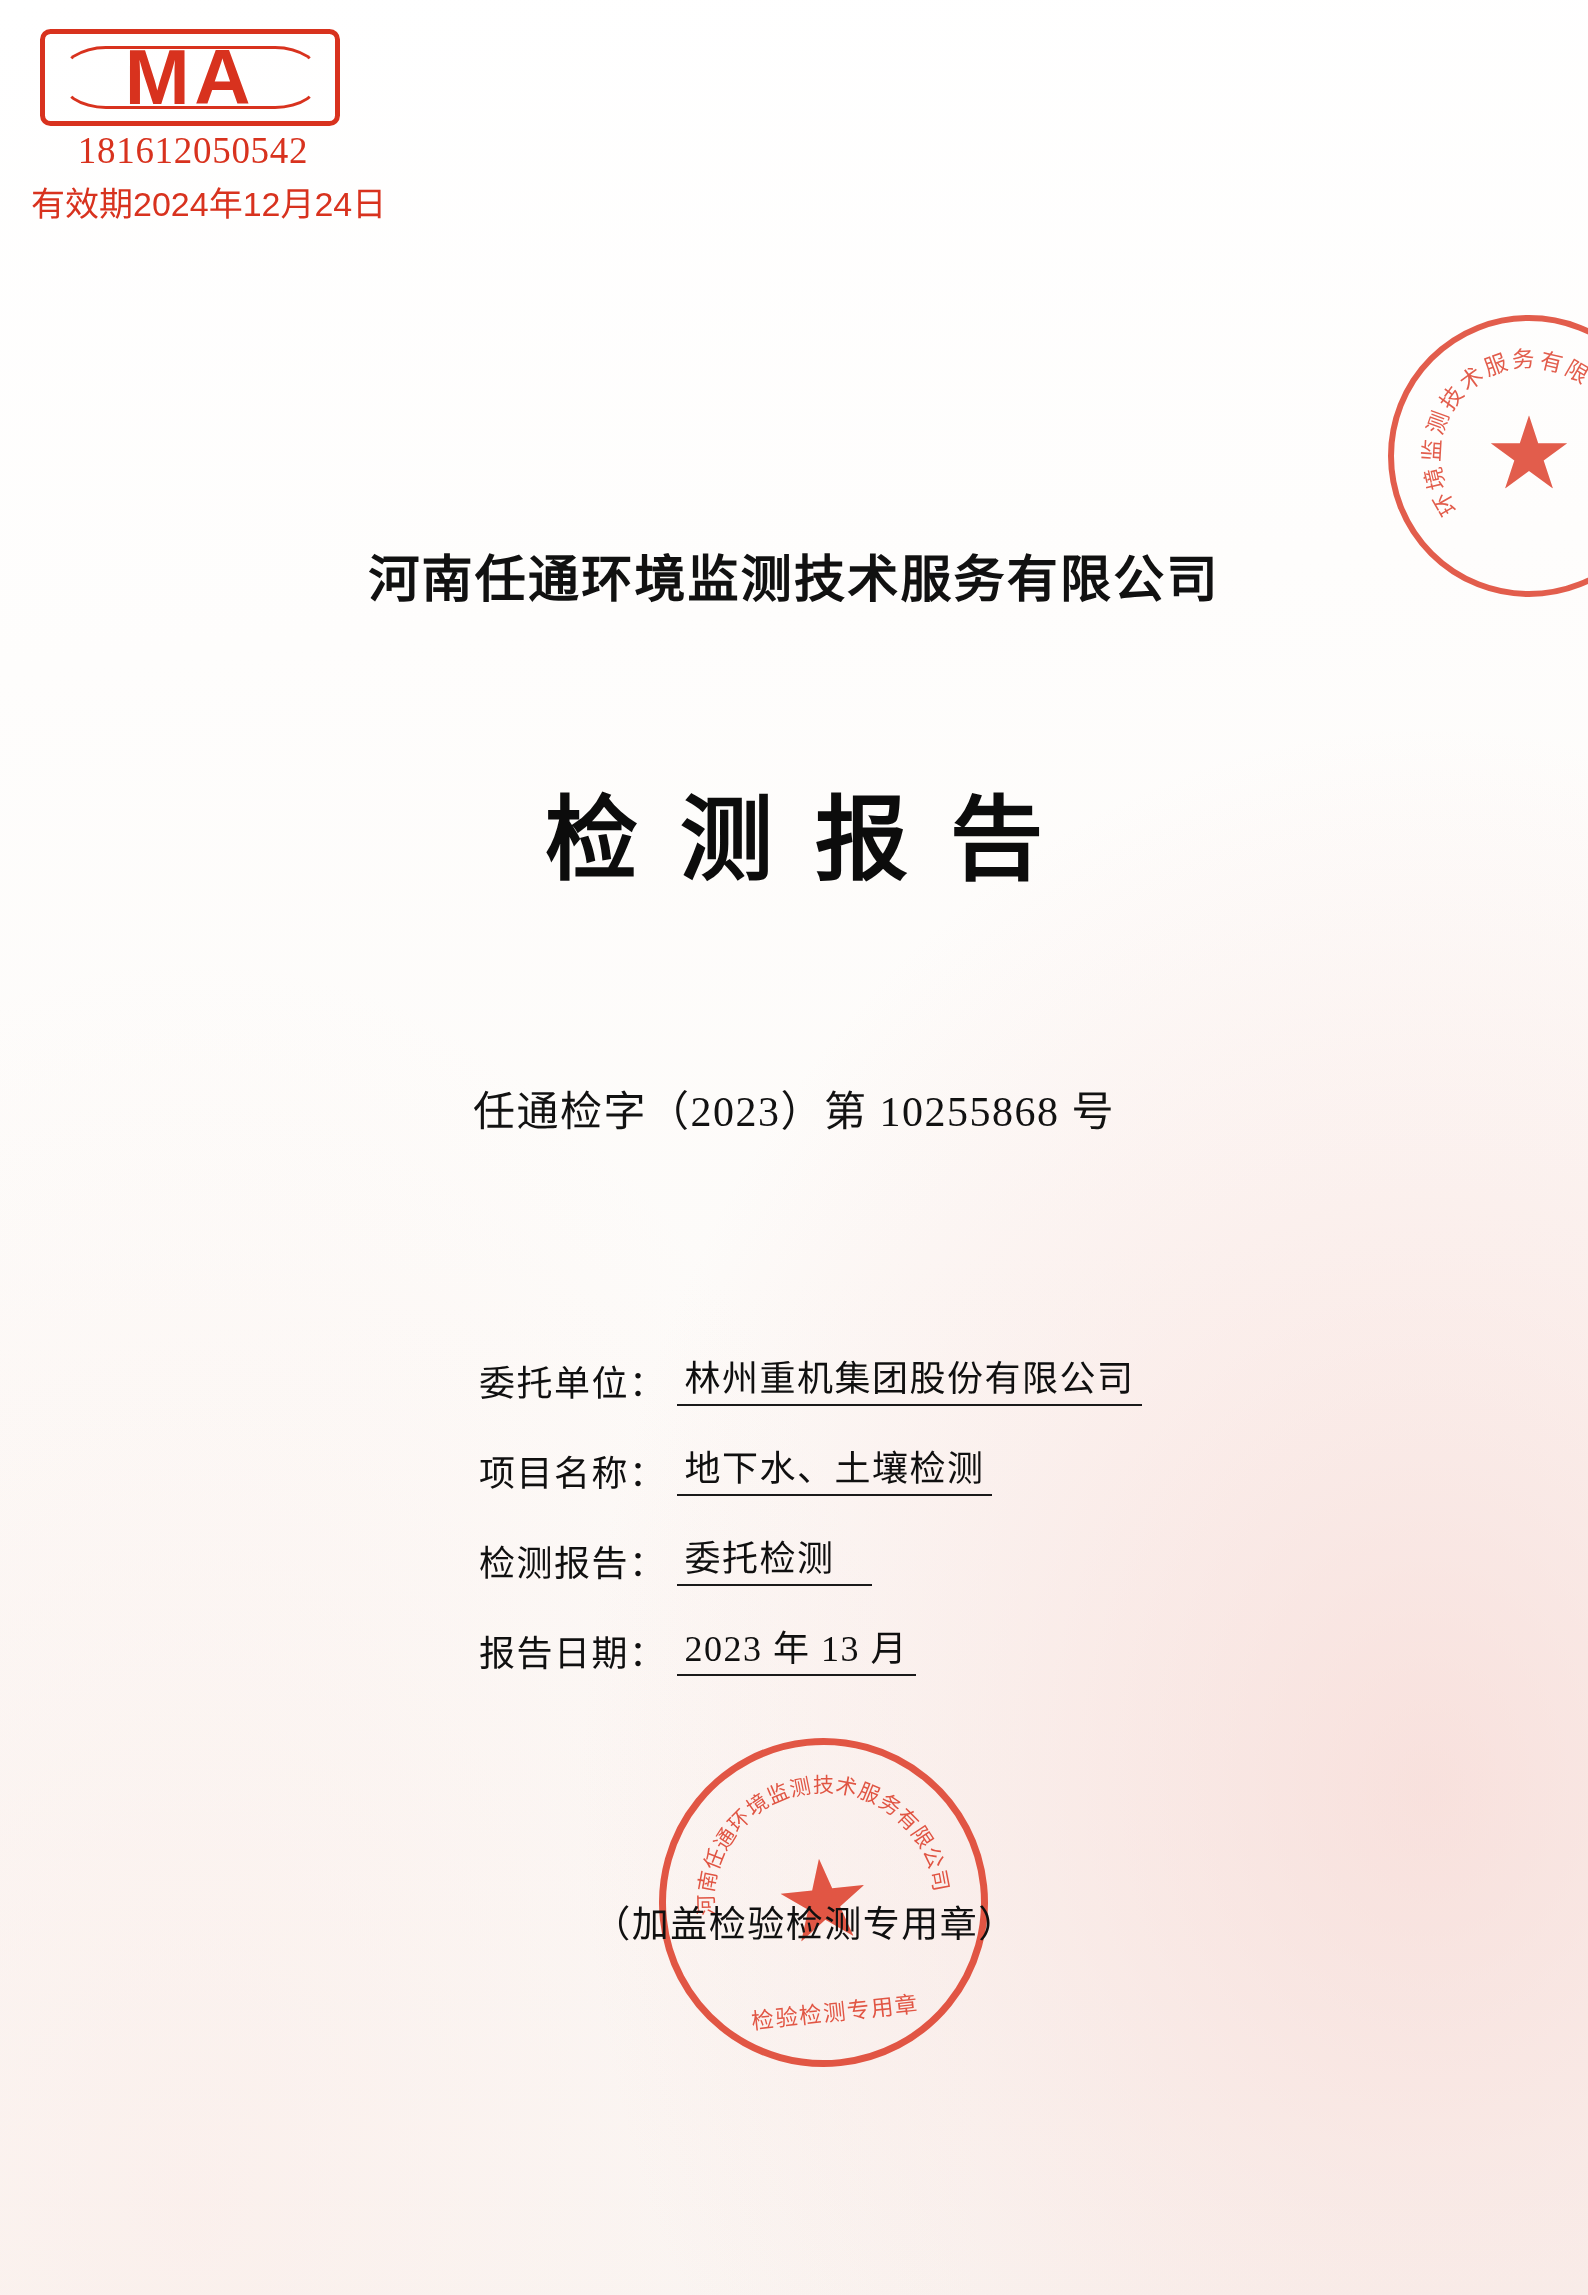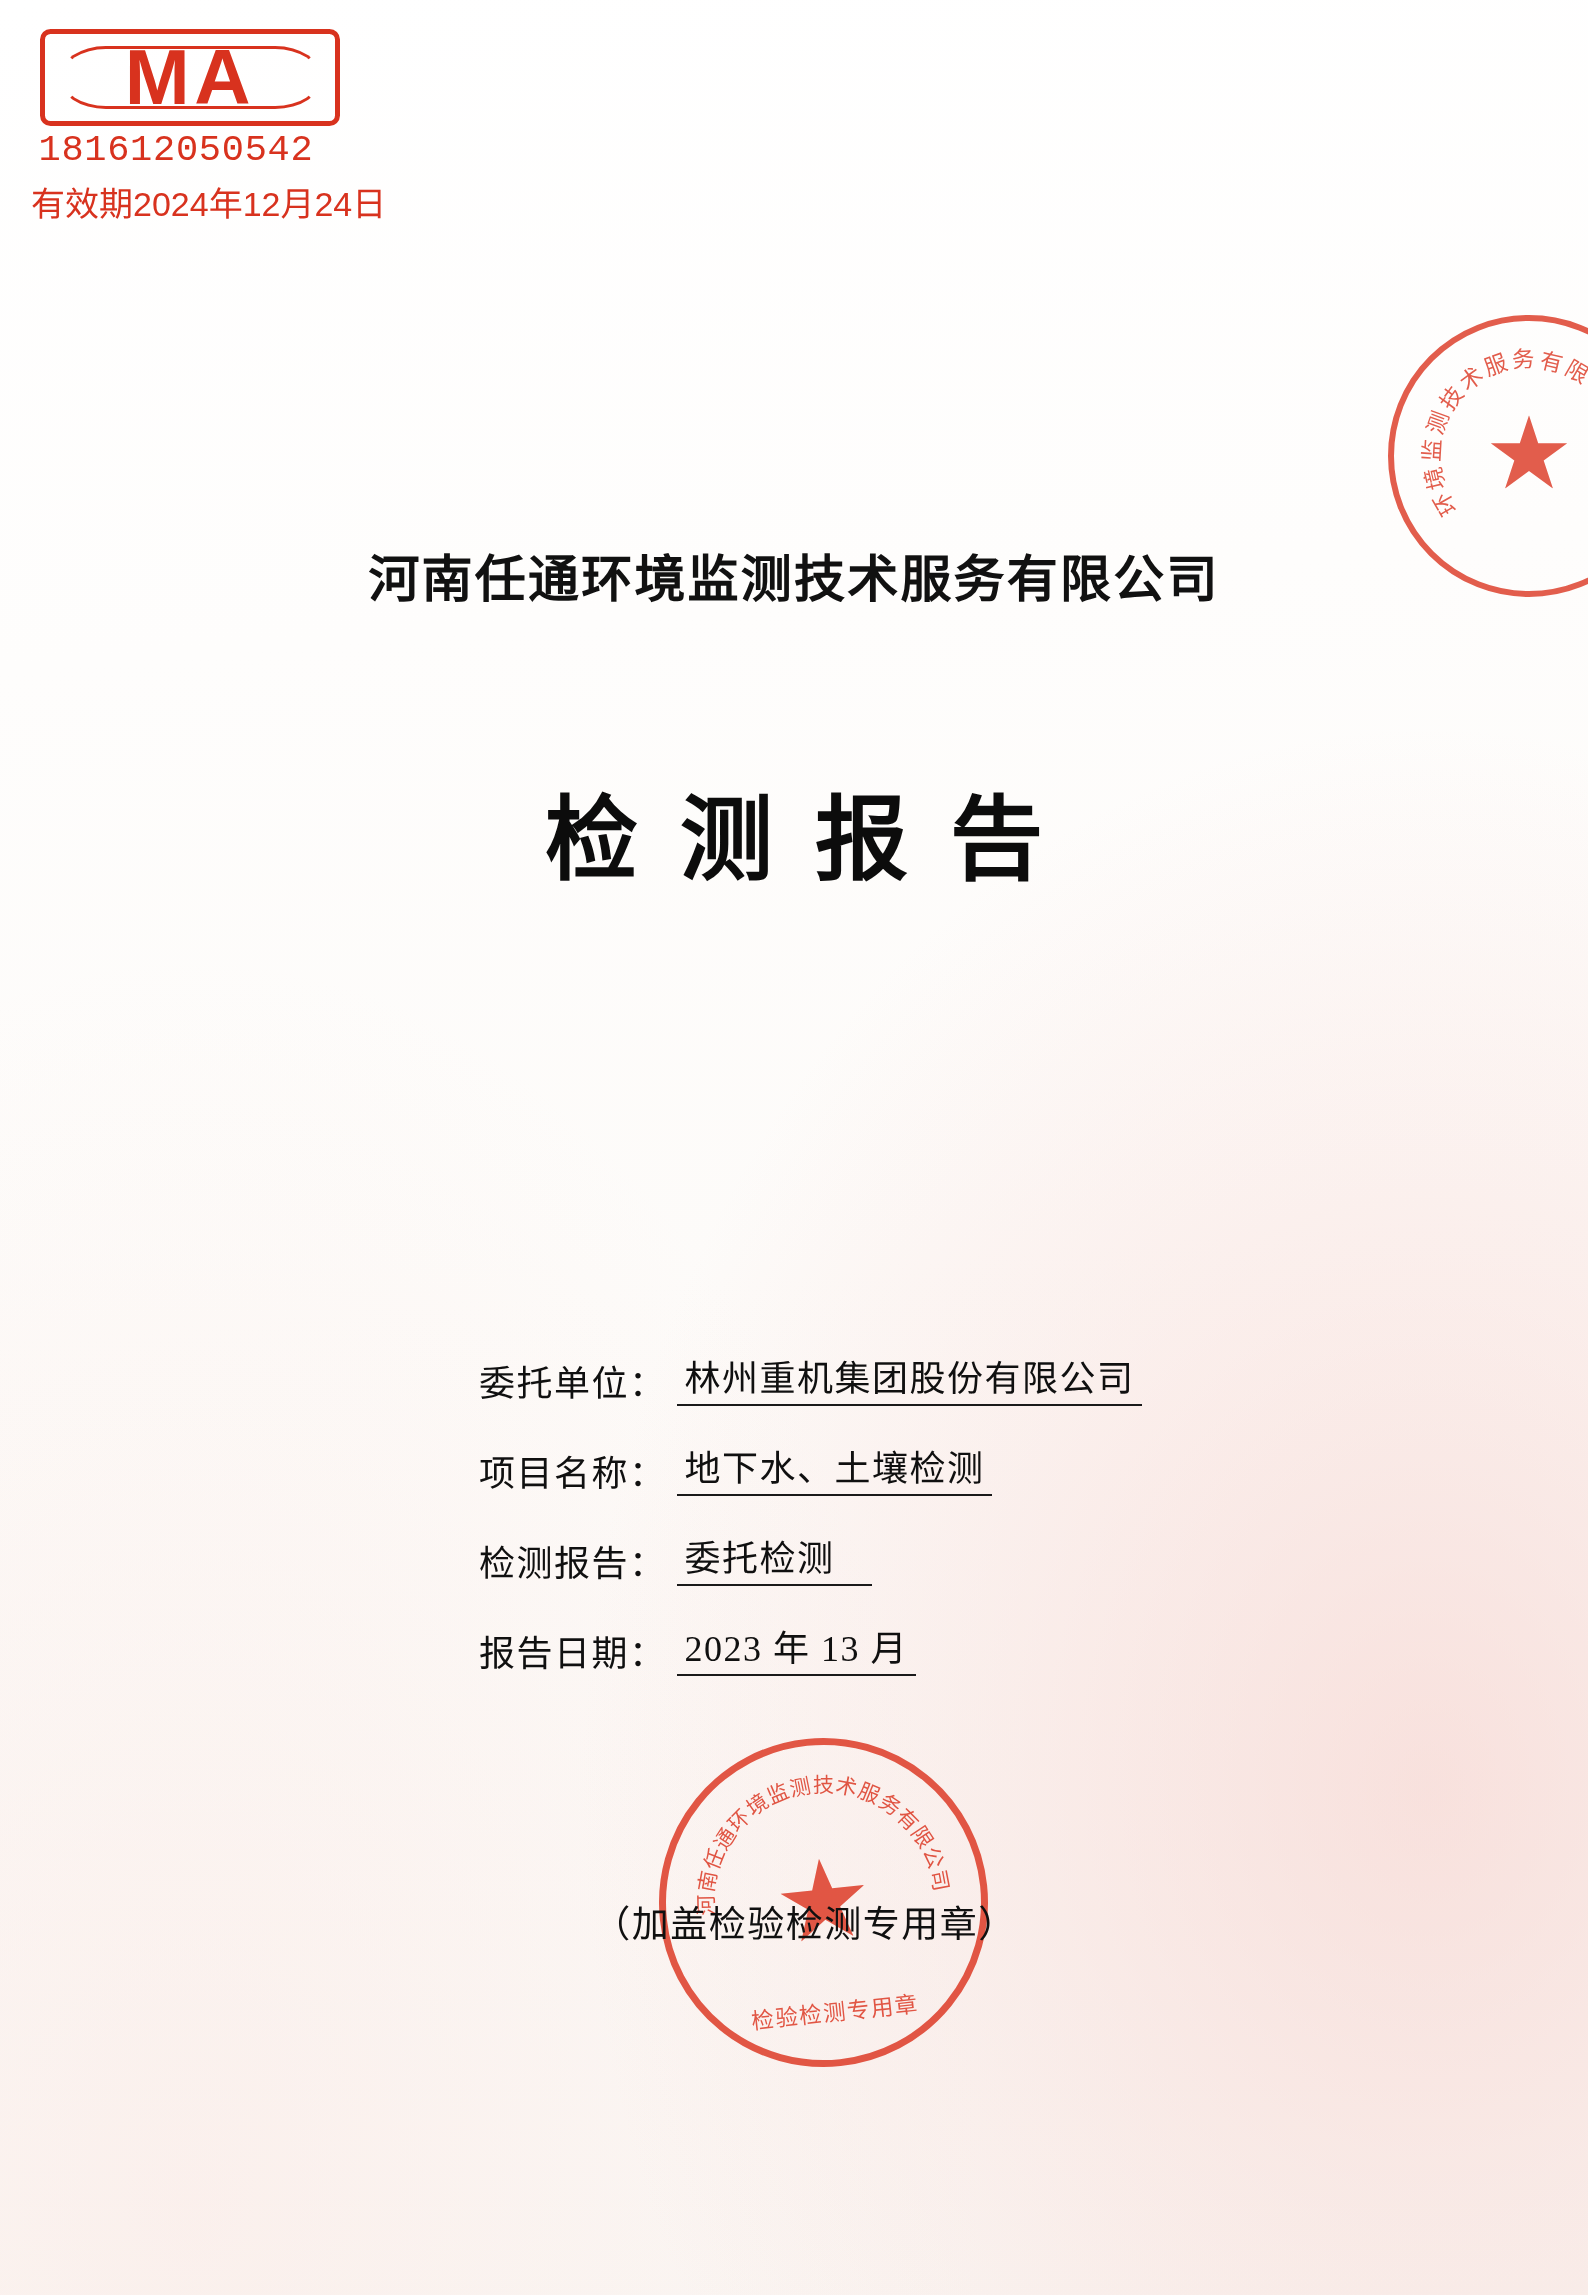--- a/index.html
+++ b/index.html
@@ -72,21 +72,22 @@
     font-weight: 700;
     font-size: 78px;
     letter-spacing: 4.5px;
     color: #d8321e;
   }
   .cma-number {
     position: absolute;
     left: 7.5px;
     top: 106px;
     width: 309px;
-    font-family: Liberation Mono, monospace;
+    text-align: center;
+    font-family: Liberation Serif, serif;
     font-size: 37px;
     letter-spacing: 0.7px;
     color: #d8321e;
   }
   .cma-valid {
     position: absolute;
     left: 0;
     top: 154px;
     width: 309px;
     text-align: center;
@@ -281,20 +282,21 @@
         <span class="arc-char" style="font-size: 22.5px; transform: translate(23px, -96px) rotate(373.333deg) translate(-50%, -50%);">有</span>
         <span class="arc-char" style="font-size: 22.5px; transform: translate(49px, -86px) rotate(390deg) translate(-50%, -50%);">限</span>
       </div>
     <div class="seal-star">★</div>
   </div>
 
   <div class="company">河南任通环境监测技术服务有限公司</div>
 
   <div class="report-title">检测报告</div>
 
+  <div class="report-no">任通检字（2023）第 10255868 号</div>
 
   <div class="fields">
     <div class="field-row">
       <span class="field-label">委托单位：</span>
       <span class="field-value">林州重机集团股份有限公司</span>
     </div>
     <div class="field-row">
       <span class="field-label">项目名称：</span>
       <span class="field-value">地下水、土壤检测</span>
     </div>

